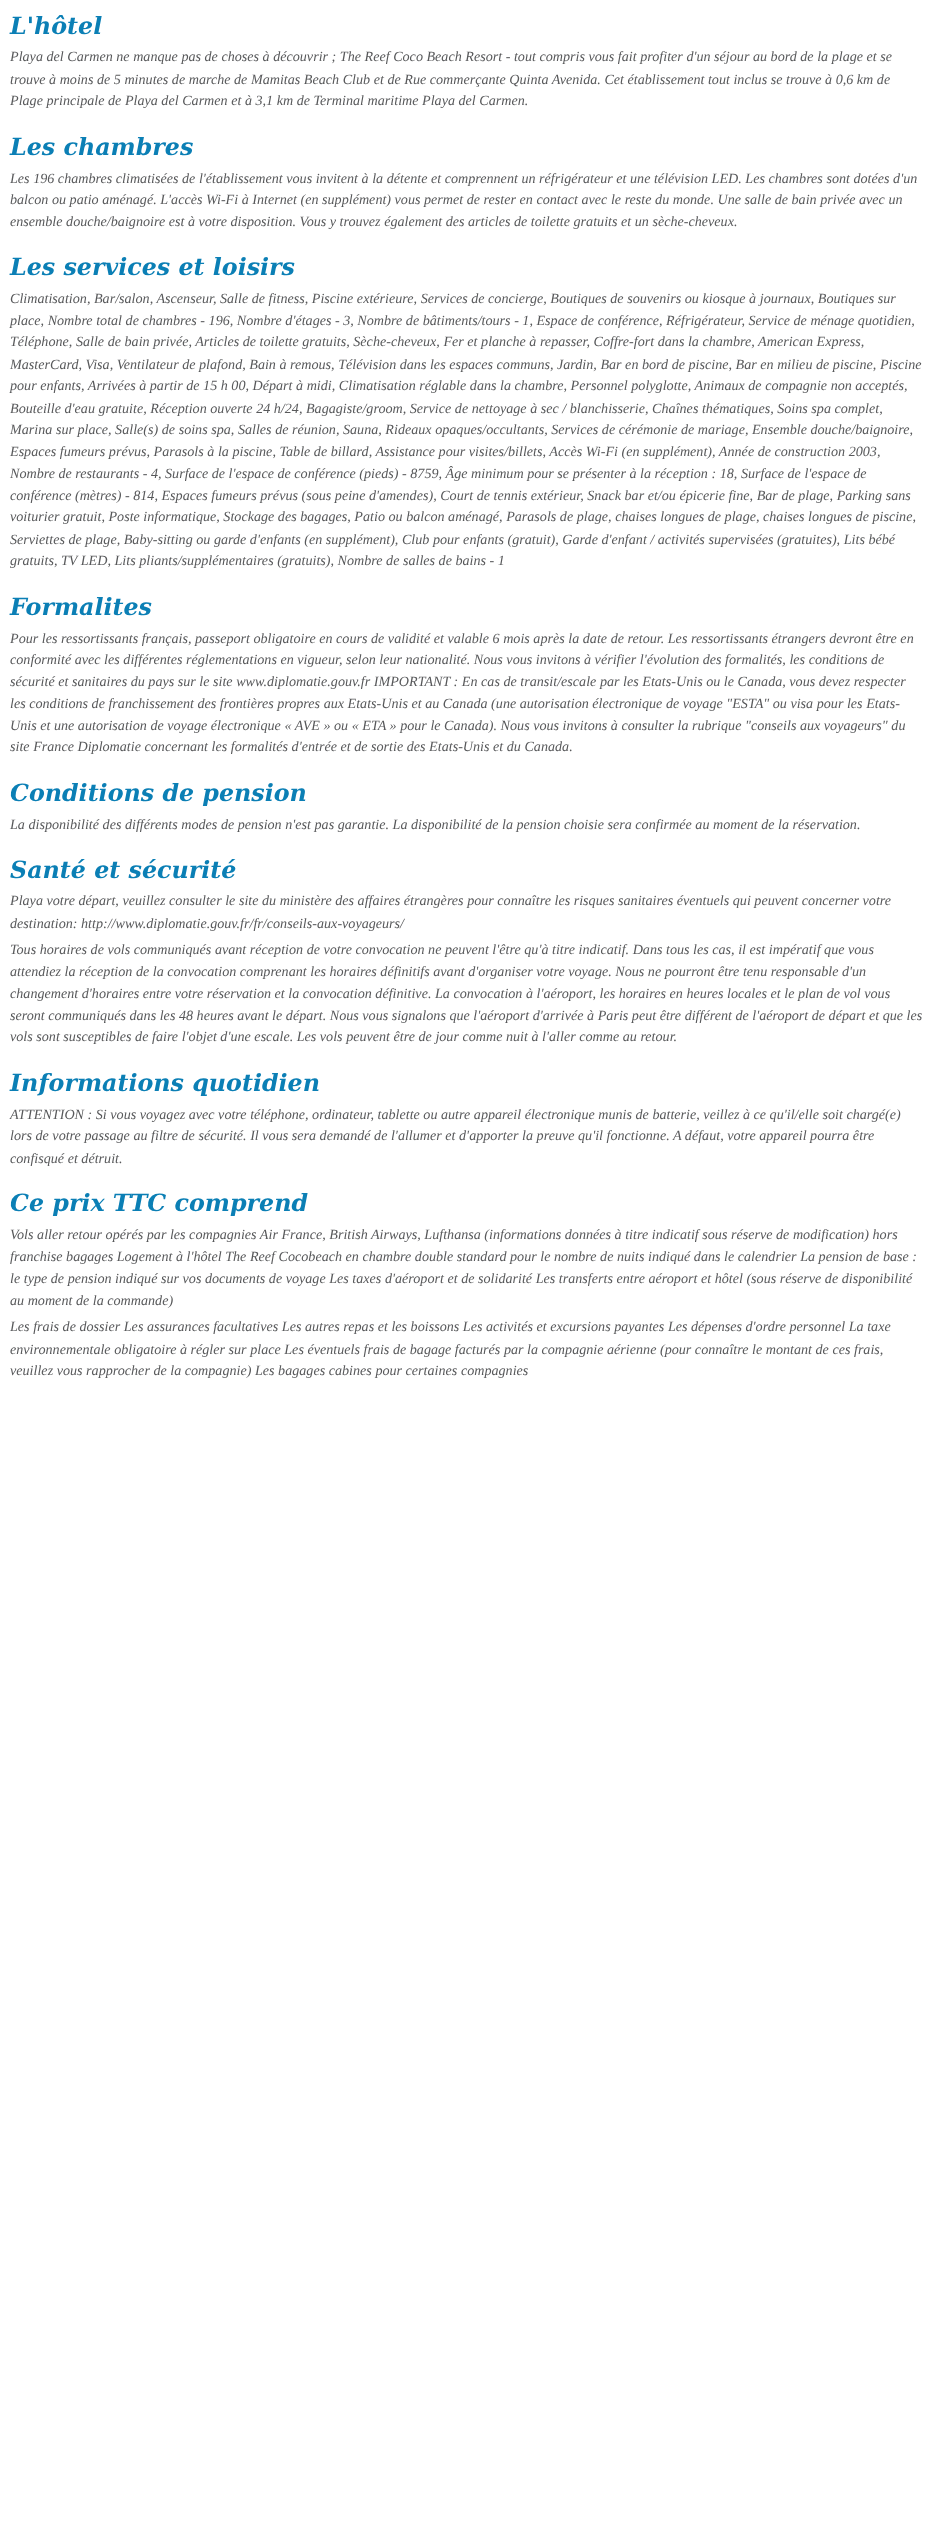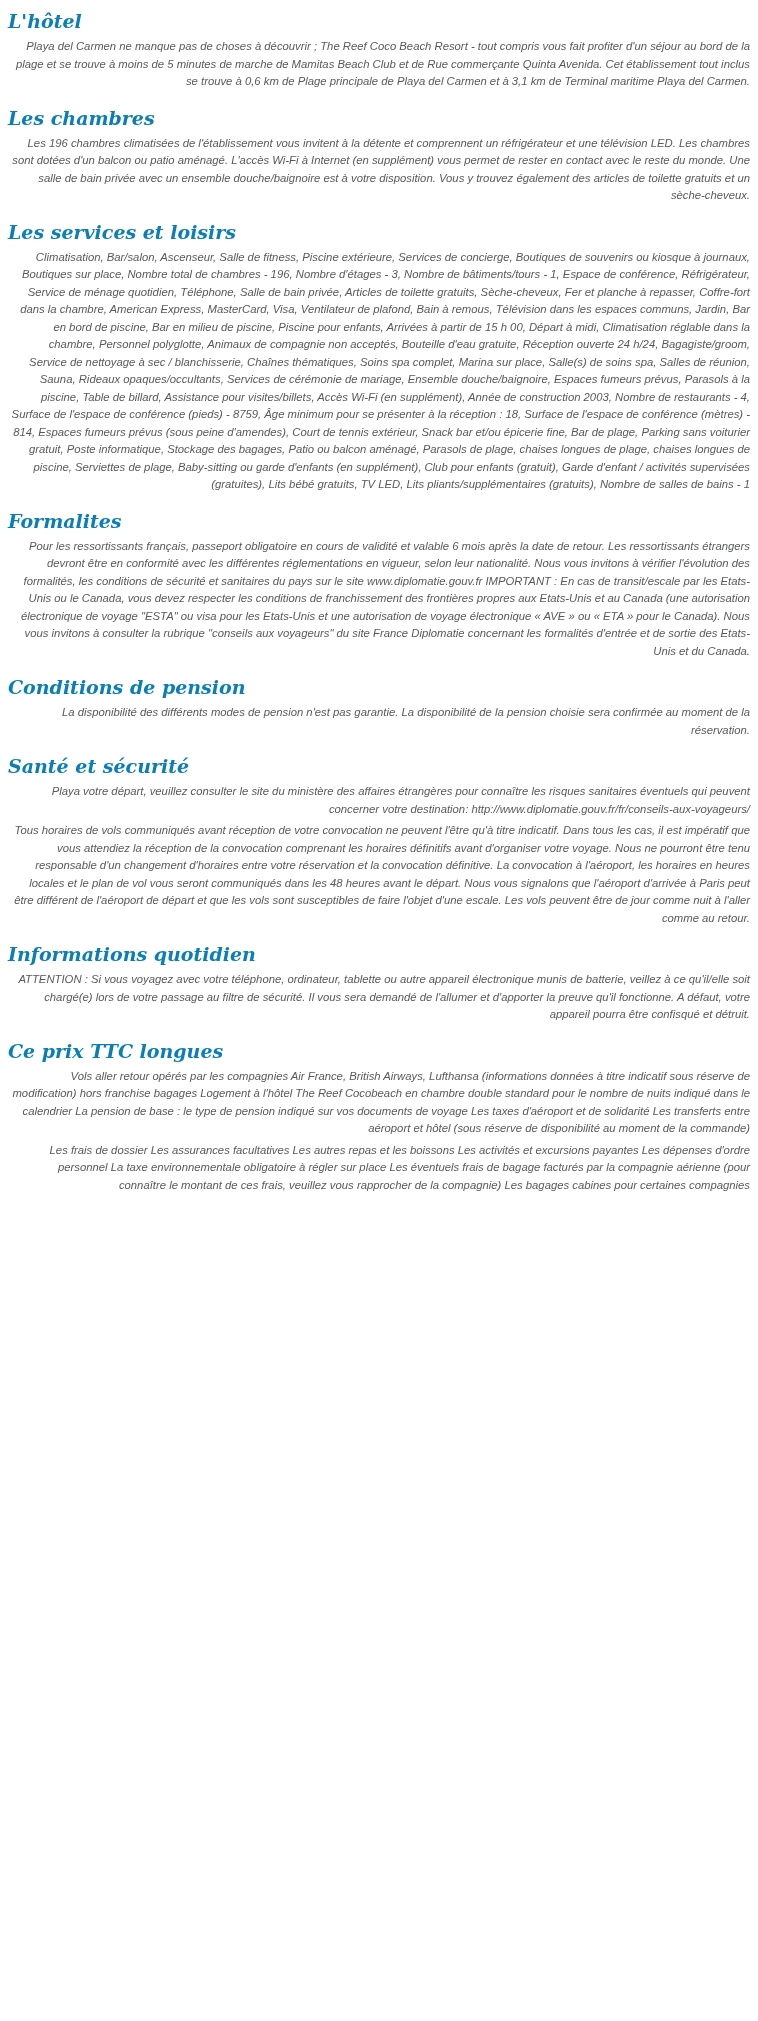--- a/index.html
+++ b/index.html
@@ -7,46 +7,46 @@
     padding: 0;
     background: #ffffff;
   }
   body {
     width: 758px;
     font-family: "DejaVu Sans", sans-serif;
   }
   .page {
     width: 758px;
     box-sizing: border-box;
-    padding: 6px 8px 10px 8px;
+    padding: 6px 20px 10px 8px;
   }
   .section {
     margin: 0 0 4px 0;
   }
   h2.heading {
     color: #0b7fb5;
     font-family: "DejaVu Serif", serif;
     font-style: italic;
     font-weight: bold;
     font-size: 19px;
     line-height: 22px;
     margin: 16px 0 6px 0;
     letter-spacing: 0px;
   }
   .section:first-child h2.heading {
     margin-top: 4px;
   }
   p.body-text {
     color: #58595b;
-    font-family: Liberation Sans, sans-serif;
+    font-family: Liberation Serif, serif;
     font-style: italic;
     font-size: 11.3px;
     line-height: 17.5px;
     margin: 0 0 2px 0;
-    text-align: right;
+    text-align: left;
   }
   .tight {
     line-height: 17px;
   }
 </style>
 </head>
 <body>
 
 <div class="page">
 
@@ -83,21 +83,21 @@
   <div class="section">
     <p class="body-text">Tous horaires de vols communiqués avant réception de votre convocation ne peuvent l'être qu'à titre indicatif. Dans tous les cas, il est impératif que vous attendiez la réception de la convocation comprenant les horaires définitifs avant d'organiser votre voyage. Nous ne pourront être tenu responsable d'un changement d'horaires entre votre réservation et la convocation définitive. La convocation à l'aéroport, les horaires en heures locales et le plan de vol vous seront communiqués dans les 48 heures avant le départ. Nous vous signalons que l'aéroport d'arrivée à Paris peut être différent de l'aéroport de départ et que les vols sont susceptibles de faire l'objet d'une escale. Les vols peuvent être de jour comme nuit à l'aller comme au retour.</p>
   </div>
 
   <div class="section">
     <h2 class="heading">Informations quotidien</h2>
     <p class="body-text">ATTENTION : Si vous voyagez avec votre téléphone, ordinateur, tablette ou autre appareil électronique munis de batterie, veillez à ce qu'il/elle soit chargé(e) lors de votre passage au filtre de sécurité. Il vous sera demandé de l'allumer et d'apporter la preuve qu'il fonctionne. A défaut, votre appareil pourra être confisqué et détruit.</p>
   </div>
 
   <div class="section">
-    <h2 class="heading">Ce prix TTC longues</h2>
+    <h2 class="heading">Ce prix TTC comprend</h2>
     <p class="body-text">Vols aller retour opérés par les compagnies Air France, British Airways, Lufthansa (informations données à titre indicatif sous réserve de modification) hors franchise bagages Logement à l'hôtel The Reef Cocobeach en chambre double standard pour le nombre de nuits indiqué dans le calendrier La pension de base : le type de pension indiqué sur vos documents de voyage Les taxes d'aéroport et de solidarité Les transferts entre aéroport et hôtel (sous réserve de disponibilité au moment de la commande)</p>
   </div>
 
   <div class="section">
     <p class="body-text">Les frais de dossier Les assurances facultatives Les autres repas et les boissons Les activités et excursions payantes Les dépenses d'ordre personnel La taxe environnementale obligatoire à régler sur place Les éventuels frais de bagage facturés par la compagnie aérienne (pour connaître le montant de ces frais, veuillez vous rapprocher de la compagnie) Les bagages cabines pour certaines compagnies</p>
   </div>
 
 </div>
 
 </body></html>

